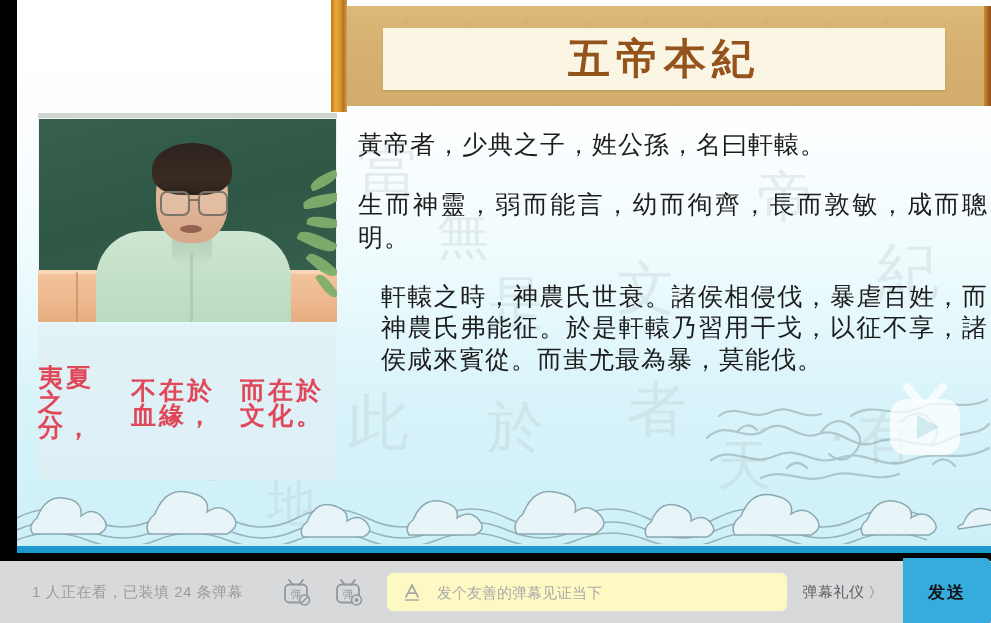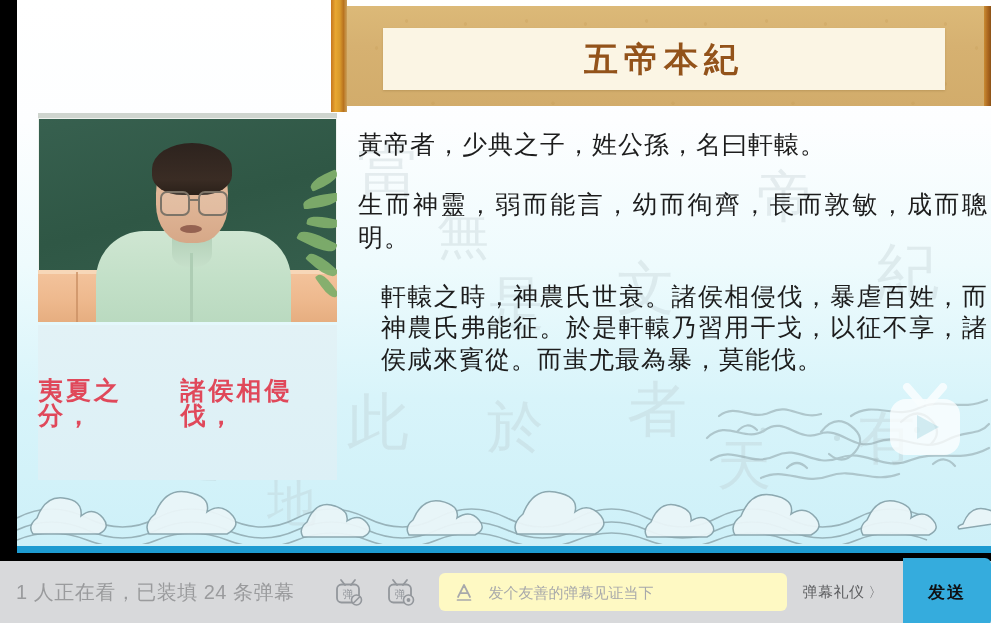--- a/index.html
+++ b/index.html
@@ -26,21 +26,21 @@
   #banner-rod-right{position:absolute;right:0;top:0;width:7px;height:100px;
       background:linear-gradient(90deg,#c98b33 0%,#a9641d 60%,#8c5317 100%);}
   #banner-texture{position:absolute;inset:0;opacity:.25;
       background-image:radial-gradient(circle at 12% 30%, #c49a52 1.5px, transparent 2px),
                        radial-gradient(circle at 38% 70%, #c49a52 1.5px, transparent 2px),
                        radial-gradient(circle at 63% 25%, #c49a52 1.5px, transparent 2px),
                        radial-gradient(circle at 85% 62%, #c49a52 1.5px, transparent 2px);
       background-size:120px 60px;}
   #title-plate{position:absolute;left:52px;top:22px;right:46px;height:62px;
       background:#fbf5e4;box-shadow:0 1px 2px rgba(120,90,40,.25);display:flex;align-items:center;justify-content:center;}
-  #title-text{font-family:"DejaVu Serif","Liberation Serif",serif;font-size:34px;font-weight:bold;
+  #title-text{font-family:"DejaVu Serif","Liberation Serif",serif;font-size:42px;font-weight:bold;
       color:#93531a;letter-spacing:6px;line-height:1;text-shadow:0 1px 0 rgba(255,255,255,.6);}
 
   
   #speaker-inset{position:absolute;left:21px;top:113px;width:299px;height:209px;overflow:hidden;background:#cfd5cf;}
   #chalkboard{position:absolute;left:0;top:5px;width:299px;height:154px;
       background:linear-gradient(165deg,#37604f 0%,#2f5745 55%,#355e4c 100%);border:1px solid #eef2ee;box-sizing:border-box;}
   #cabinets{position:absolute;left:0;top:159px;width:299px;height:50px;
       background:linear-gradient(180deg,#f3c39c 0%,#eeb98e 55%,#e6ae80 100%);}
   .cabinet-line{position:absolute;top:159px;width:2px;height:50px;background:#c98f63;opacity:.75;}
   #cab-top{position:absolute;left:0;top:157px;width:299px;height:4px;background:#f7d7b8;}
@@ -78,21 +78,21 @@
   #dragon{position:absolute;right:0;top:372px;width:290px;height:140px;opacity:.55;}
   #waves{position:absolute;left:0;bottom:9px;width:974px;height:72px;opacity:.85;}
   #progress-bar{position:absolute;left:0;bottom:0;width:974px;height:7px;background:#1d9bd1;}
 
   
   #bili-watermark{position:absolute;left:864px;top:383px;width:88px;height:78px;opacity:.82;}
 
   
   #danmaku-bar{position:absolute;left:0;top:561px;width:991px;height:62px;background:#d8d9db;
       display:flex;align-items:center;}
-  #viewer-stats{margin-left:16px;font-size:20px;color:#9a9b9d;white-space:nowrap;letter-spacing:.5px;}
+  #viewer-stats{margin-left:32px;font-size:15px;color:#9a9b9d;white-space:nowrap;letter-spacing:.5px;}
   .dm-icon-btn{width:34px;height:34px;margin-left:18px;cursor:pointer;flex:0 0 auto;}
   #dm-icon-block{margin-left:36px;}
   #danmaku-input-wrap{flex:1;display:flex;align-items:center;height:38px;margin:0 16px 0 22px;
       background:#fef9c3;border-radius:6px;padding:0 14px;cursor:text;}
   #font-icon{width:22px;height:22px;flex:0 0 auto;margin-right:12px;}
   #danmaku-input{flex:1;border:0;outline:0;background:transparent;font-size:15px;color:#4a4a4a;
       font-family:"Liberation Sans","DejaVu Sans",sans-serif;}
   #danmaku-input::placeholder{color:#a8a9ab;}
   #danmaku-etiquette{font-size:15px;color:#5d5e60;white-space:nowrap;cursor:pointer;margin-right:6px;
       display:flex;align-items:flex-end;gap:4px;letter-spacing:.5px;}
@@ -156,21 +156,22 @@
         <div id="person-head"></div>
         <div id="person-hair"></div>
         <div class="glasses-lens" style="left:122px;"></div>
         <div class="glasses-lens" style="left:160px;"></div>
         <div id="glasses-bridge"></div>
         <div id="person-mouth"></div>
       </div>
 
       <div id="caption-panel">
         <div class="caption-line">夷夏之分，</div>
-        <div class="caption-line">諸侯相侵伐，</div>
+        <div class="caption-line">不在於血緣，</div>
+        <div class="caption-line">而在於文化。</div>
       </div>
 
       <div id="main-text">
         <div class="para" id="para-1">黃帝者，少典之子，姓公孫，名曰軒轅。</div>
         <div class="para" id="para-2">生而神靈，弱而能言，幼而徇齊，長而敦敏，成而聰明。</div>
         <div class="para" id="para-3">軒轅之時，神農氏世衰。諸侯相侵伐，暴虐百姓，而神農氏弗能征。於是軒轅乃習用干戈，以征不享，諸侯咸來賓從。而蚩尤最為暴，莫能伐。</div>
       </div>
 
       <svg id="dragon" viewBox="0 0 290 140">
         <g fill="none" stroke="#8fa3a8" stroke-width="2.2" stroke-linecap="round">

